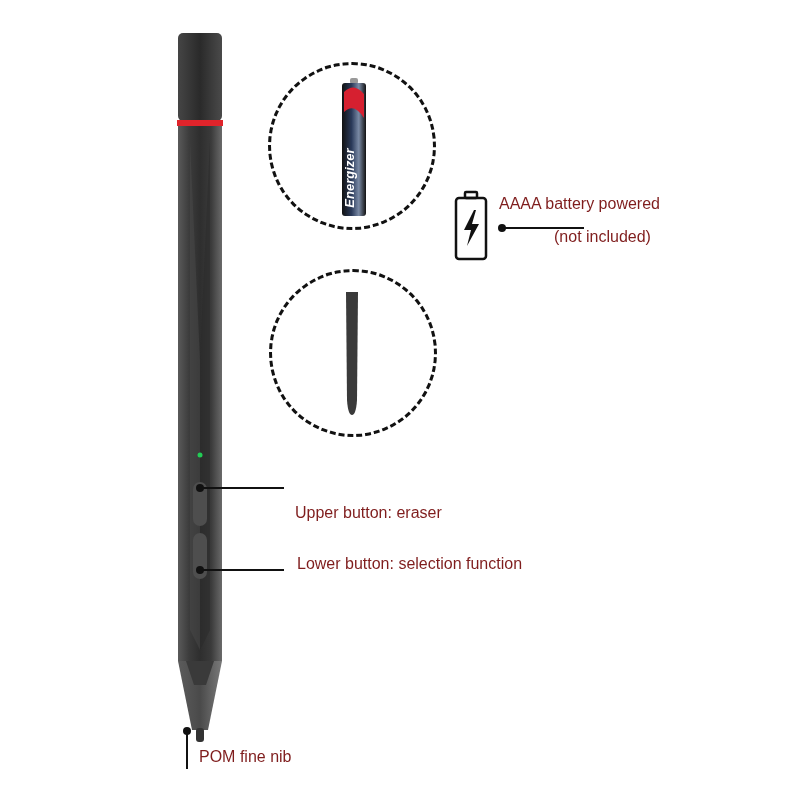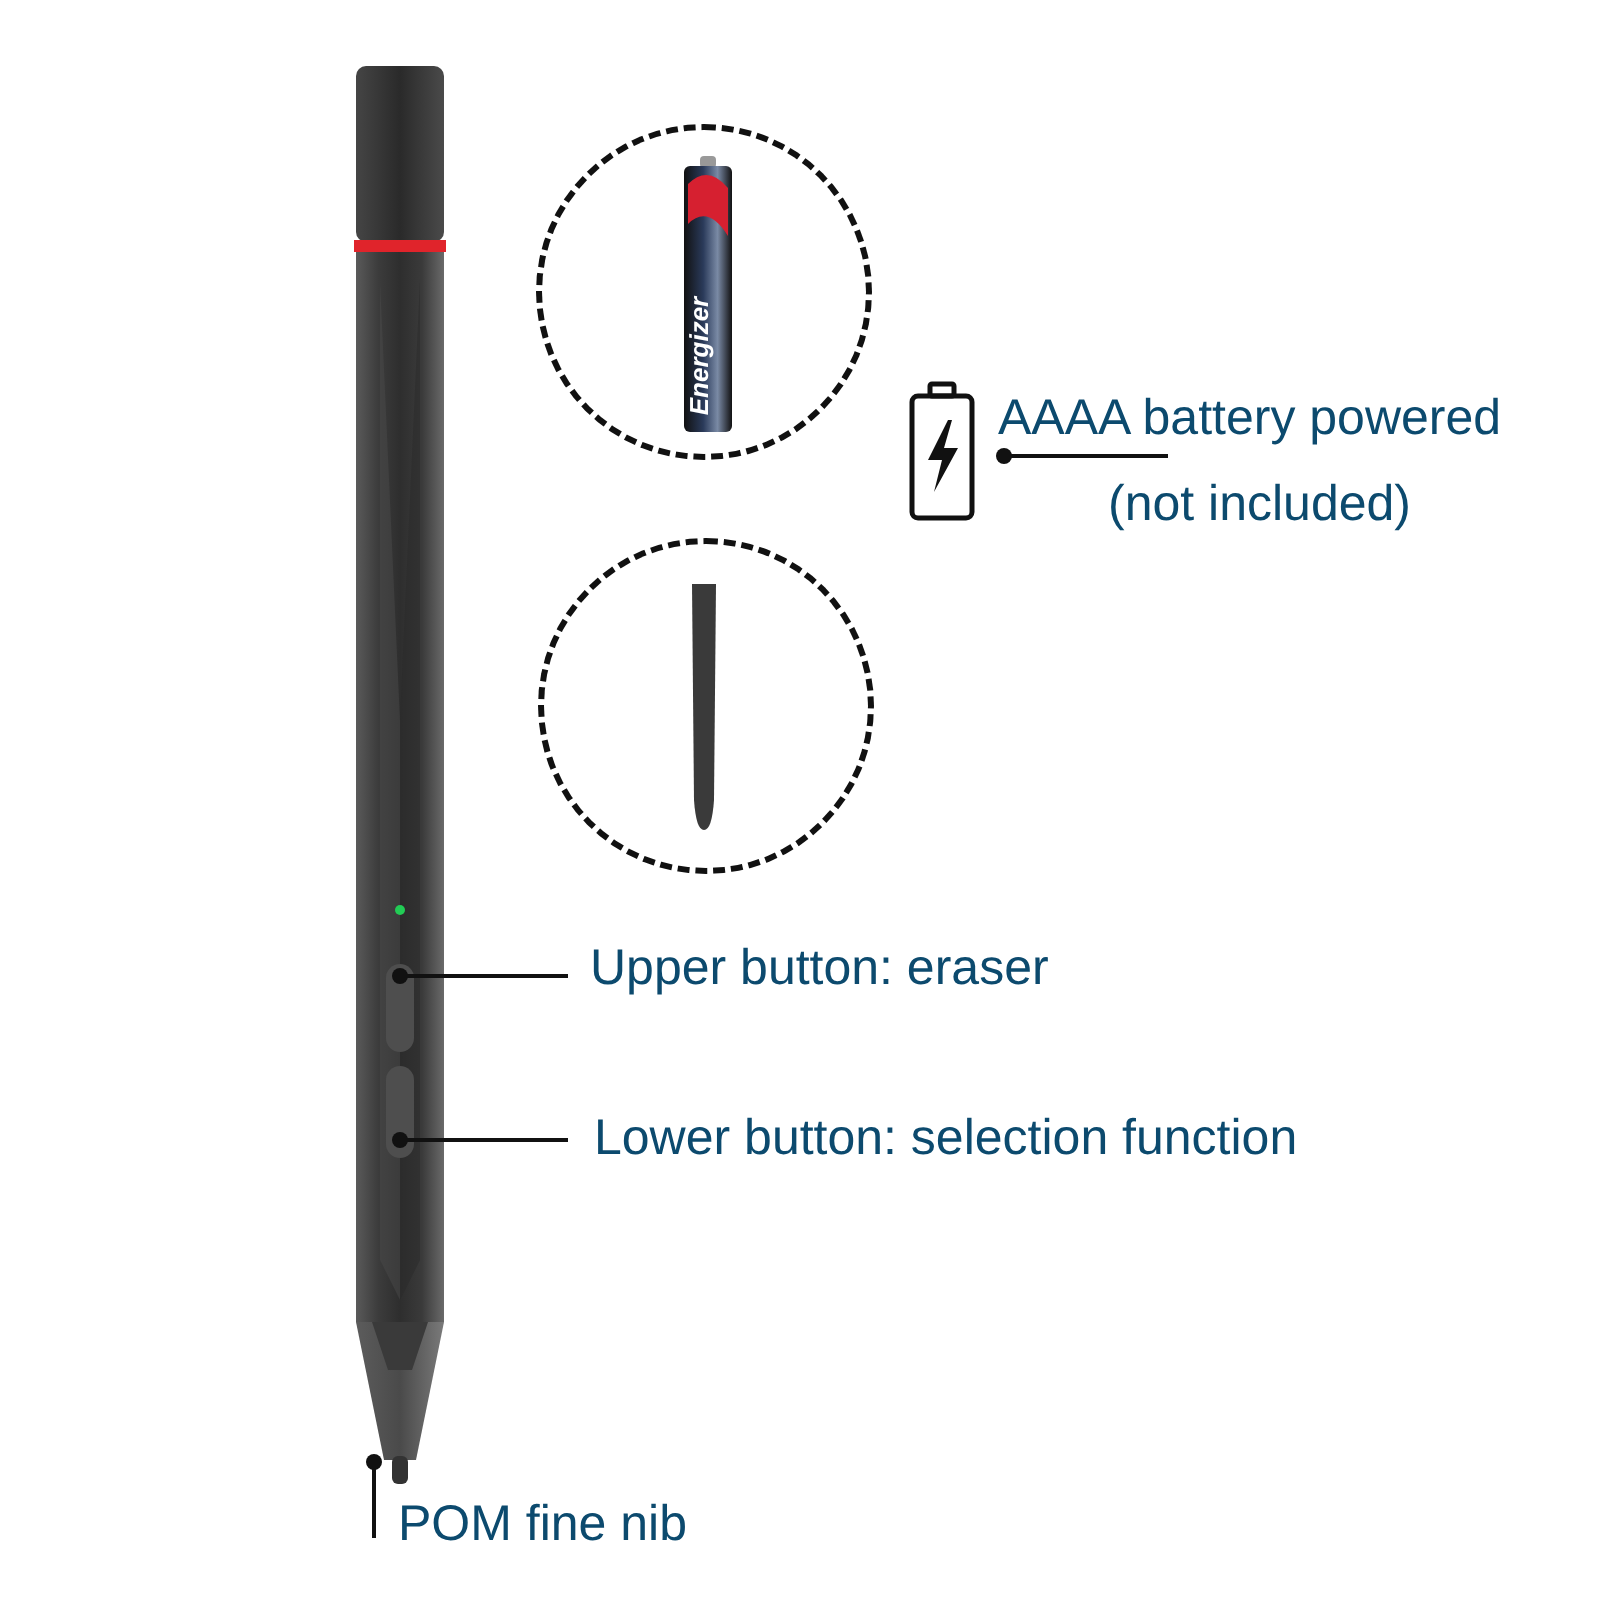--- a/index.html
+++ b/index.html
@@ -1,19 +1,19 @@
 <!DOCTYPE html>
 <html><head>
 <meta charset="utf-8">
 <style>
   html, body { margin: 0; padding: 0; background: #ffffff; }
   body { width: 800px; height: 800px; position: relative; overflow: hidden;
          font-family: "Liberation Sans", sans-serif; color: #111; }
   .abs { position: absolute; }
-  .label { position: absolute; font-size: 25px; white-space: nowrap; color: #0c4a6e; }
+  .label { position: absolute; font-size: 16px; white-space: nowrap; color: #7f1d1d; }
   .line { position: absolute; background: #111; height: 2px; }
   .vline { position: absolute; background: #111; width: 2px; }
   .dot { position: absolute; width: 8px; height: 8px; border-radius: 50%; background: #111; }
   .circle { position: absolute; border: 3px dashed #111; border-radius: 50%; box-sizing: border-box; }
 </style>
 </head>
 <body>
 
 <svg class="abs" style="left:170px;top:30px" width="70" height="720" viewBox="0 0 70 720">
   <defs>
@@ -78,25 +78,25 @@
 </svg>
 
 <svg class="abs" style="left:452px;top:190px" width="40" height="72" viewBox="0 0 40 72">
   <rect x="13" y="2" width="12" height="6" rx="1" fill="none" stroke="#111" stroke-width="2.5"></rect>
   <rect x="4" y="8" width="30" height="61" rx="3" fill="none" stroke="#111" stroke-width="2.5"></rect>
   <polygon points="22,20 12,40 19,40 15,56 27,34 20,34 24,20" fill="#111"></polygon>
 </svg>
 <div class="label" style="left:499px;top:195px;">AAAA battery powered</div>
 <div class="dot" style="left:498px;top:224px;"></div>
 <div class="line" style="left:502px;top:227px;width:82px;"></div>
-<div class="label" style="left:554px;top:238px;">(not included)</div>
+<div class="label" style="left:554px;top:228px;">(not included)</div>
 
 <div class="dot" style="left:196px;top:484px;"></div>
 <div class="line" style="left:200px;top:487px;width:84px;"></div>
-<div class="label" style="left:295px;top:470px;">Upper button: eraser</div>
+<div class="label" style="left:295px;top:504px;">Upper button: eraser</div>
 
 <div class="dot" style="left:196px;top:566px;"></div>
 <div class="line" style="left:200px;top:569px;width:84px;"></div>
 <div class="label" style="left:297px;top:555px;text-align:center;">Lower button: selection function</div>
 
 <div class="dot" style="left:183px;top:727px;"></div>
 <div class="vline" style="left:186px;top:731px;height:38px;"></div>
 <div class="label" style="left:199px;top:748px;">POM fine nib</div>
 
 </body></html>

